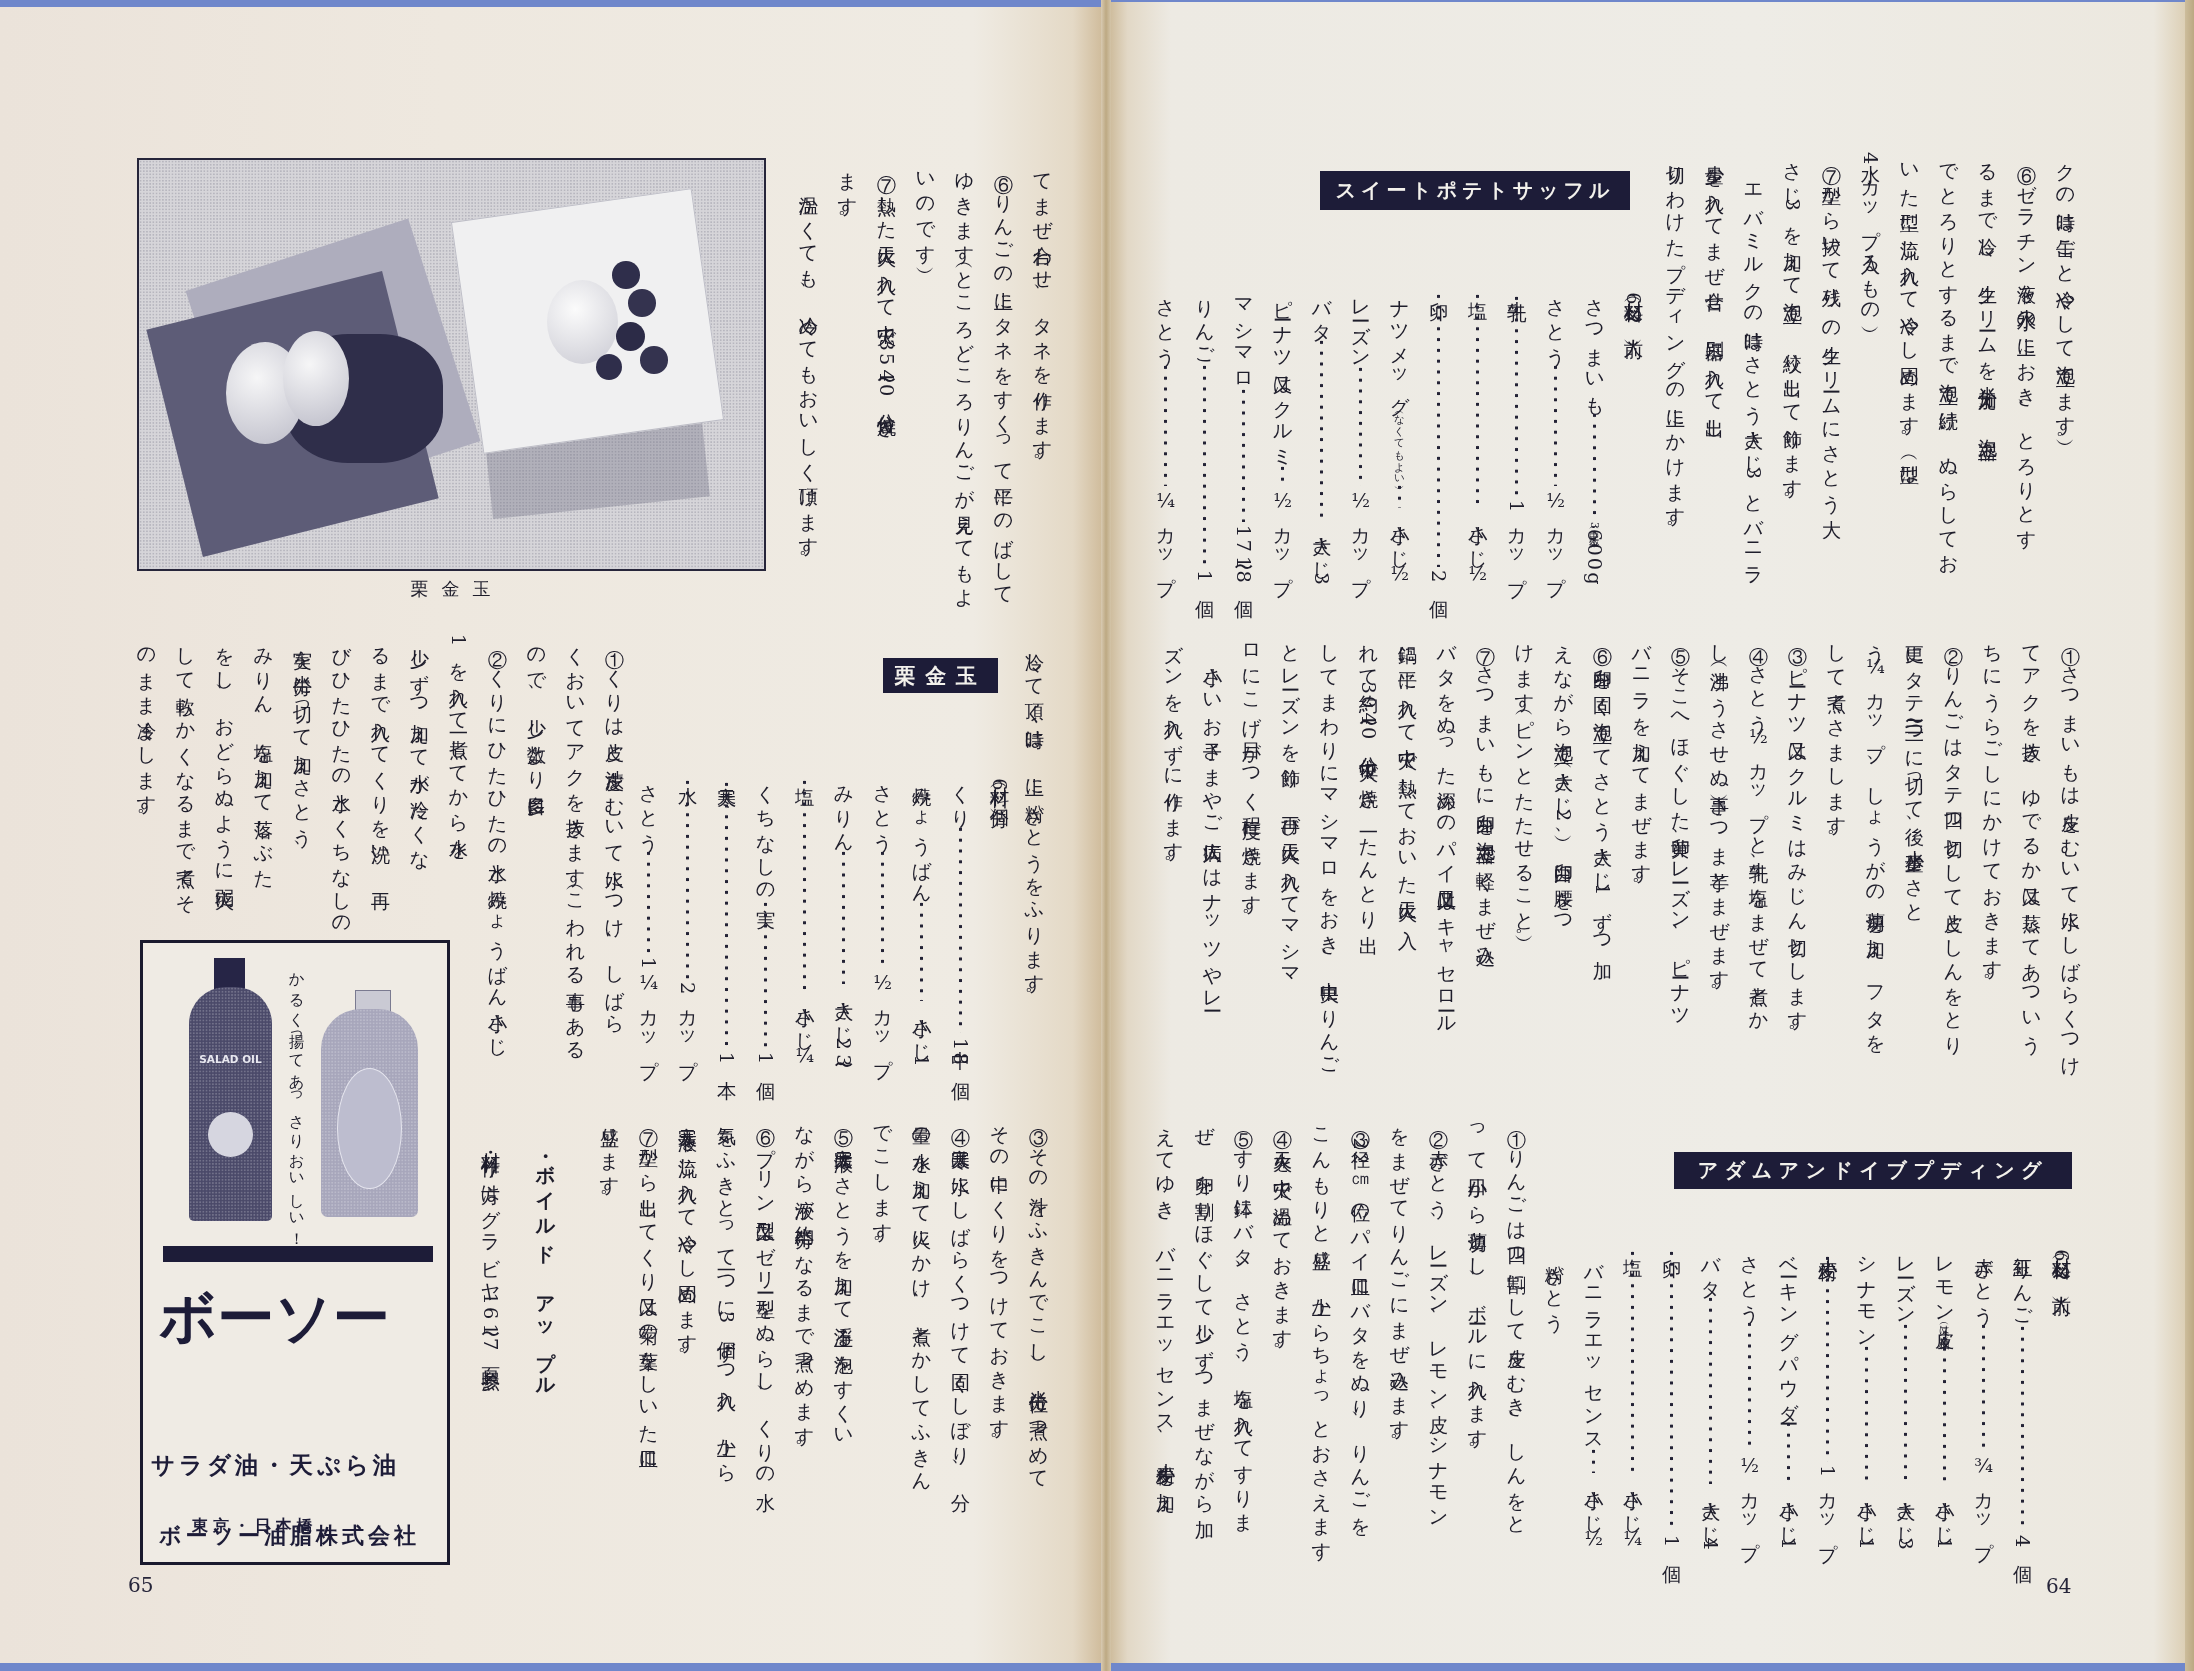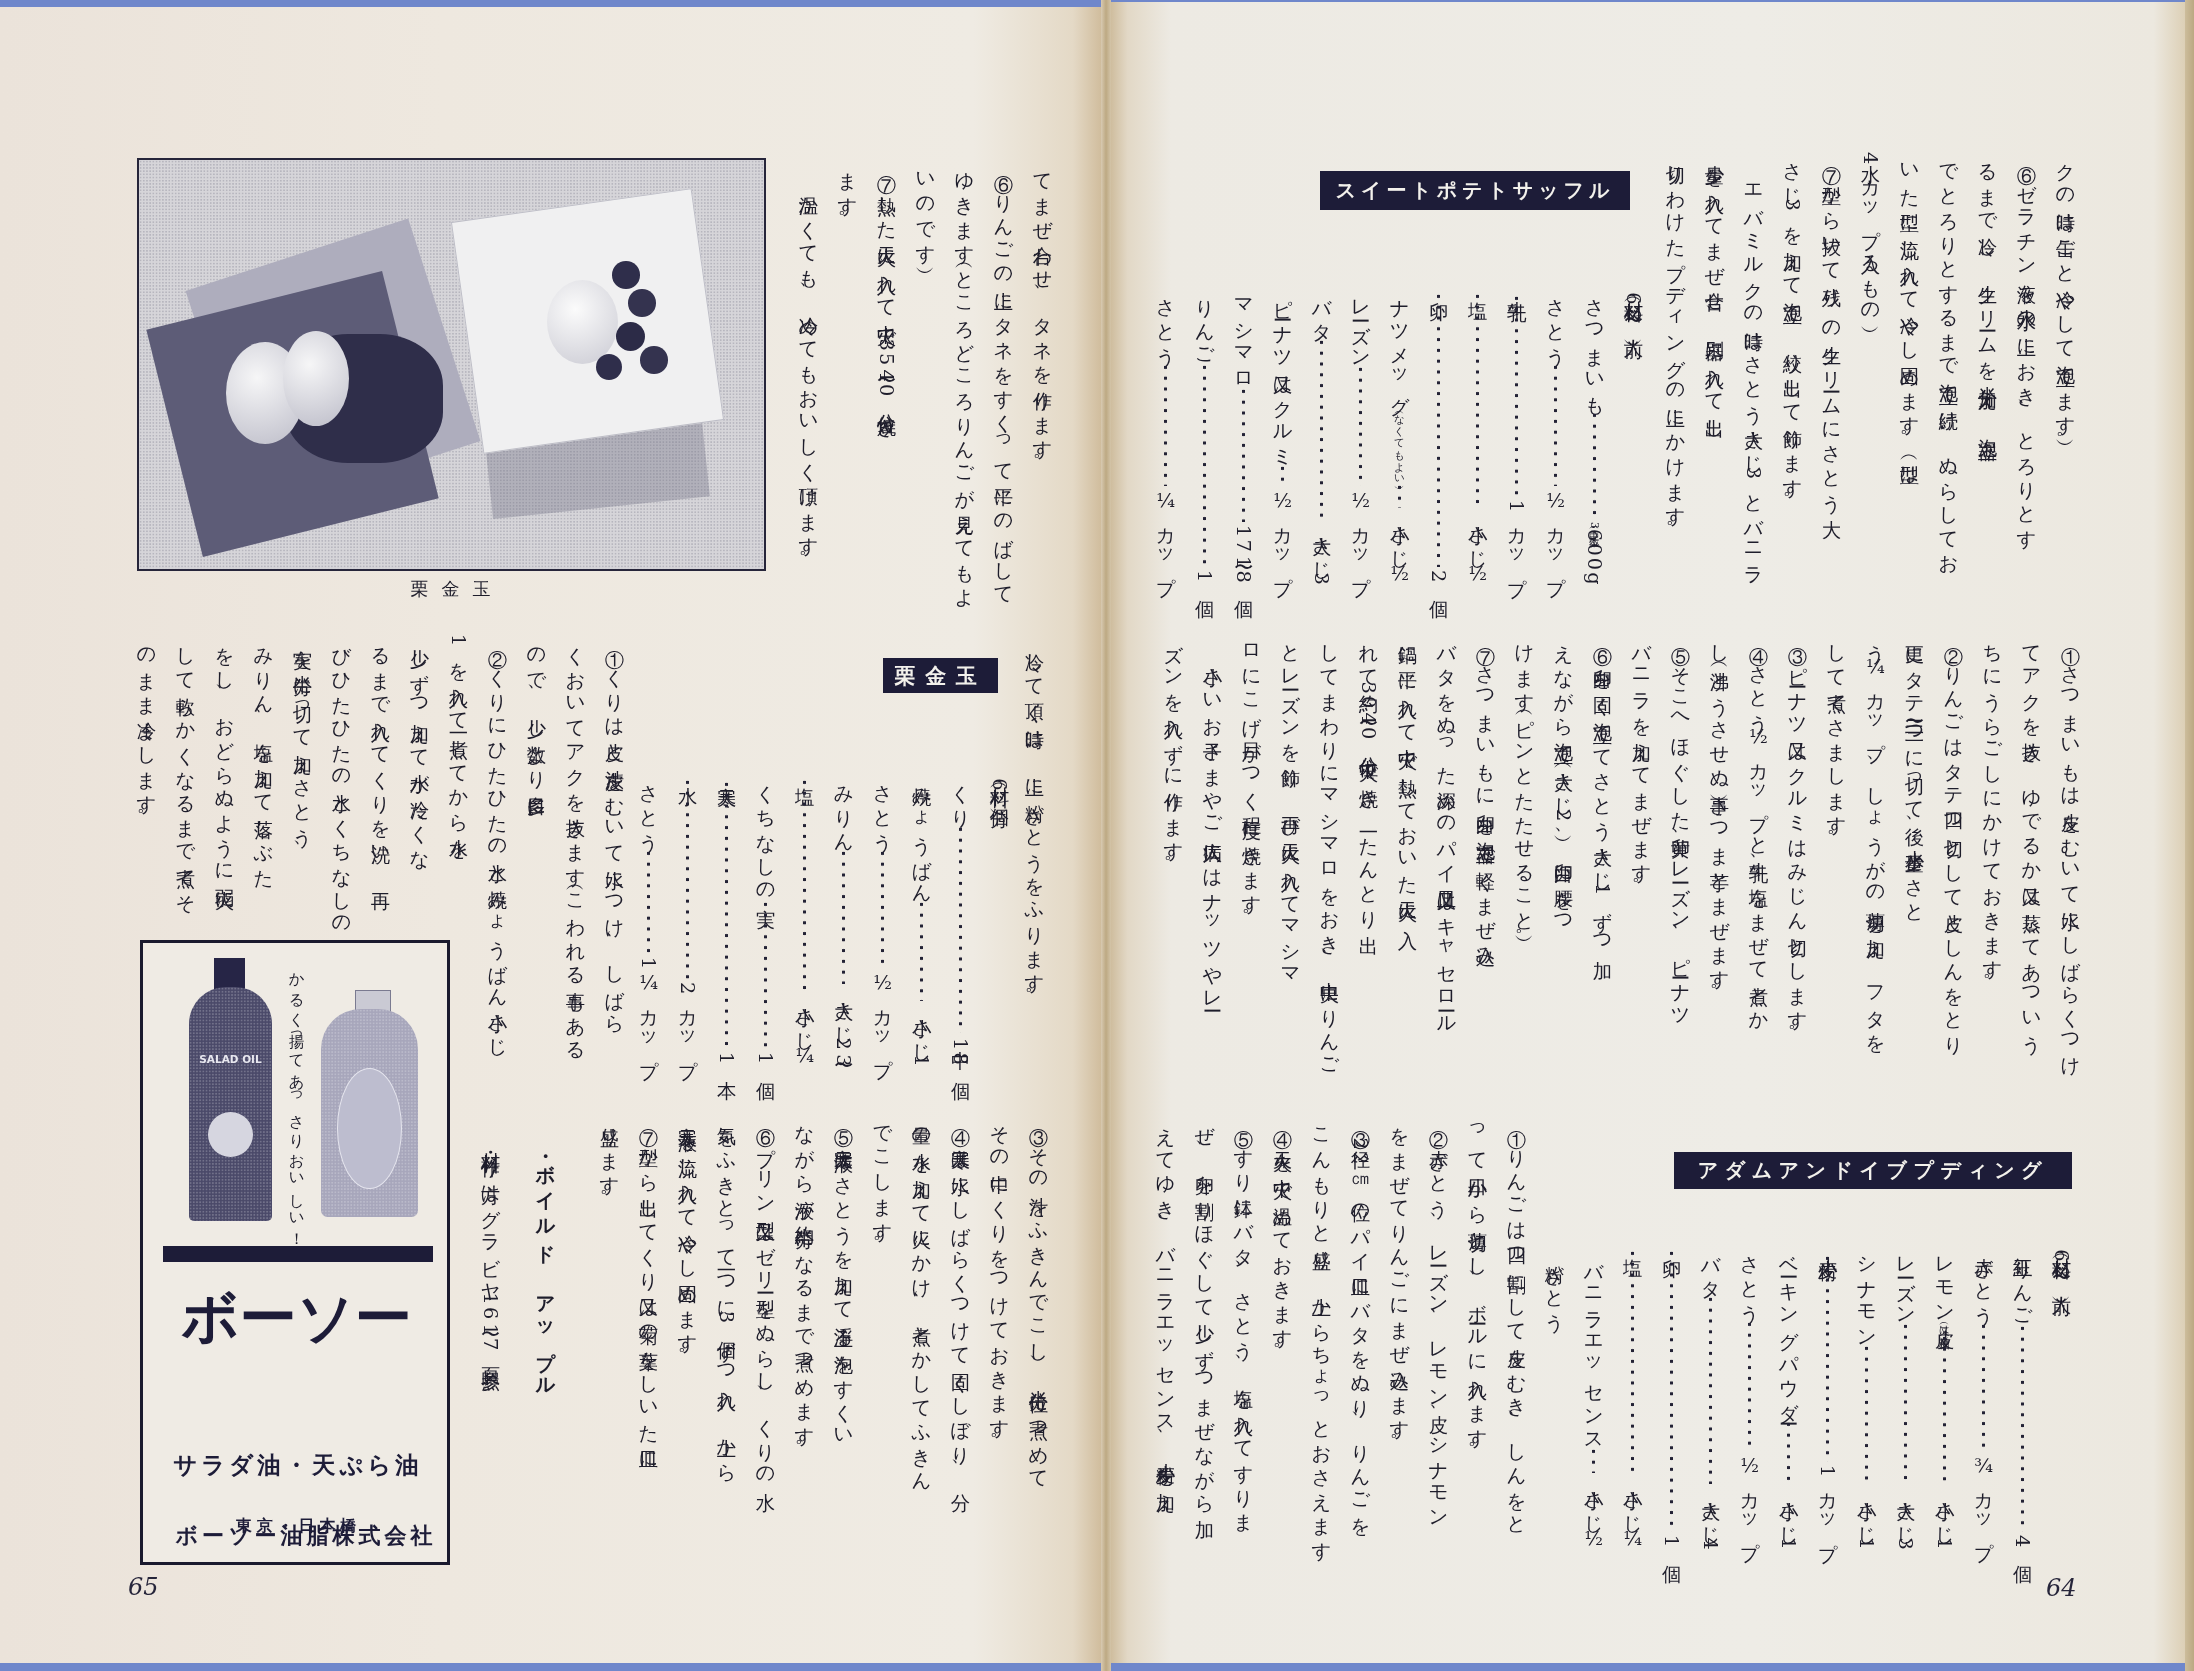--- a/index.html
+++ b/index.html
@@ -12,26 +12,26 @@
 .spine{position:absolute;left:1101px;top:0;width:9.7px;height:1672px;background:linear-gradient(90deg,#d8cab2,#bda983,#d3c4a8)}
 .vblock{position:absolute;writing-mode:vertical-rl;font-size:19.4px;letter-spacing:2.1px;line-height:39px}
 .col{white-space:nowrap;line-height:39px}
 .col.indent{padding-top:21.5px}
 .inglist{position:absolute;writing-mode:vertical-rl;font-size:19.4px;letter-spacing:2.1px}
 .ing{display:flex;width:39px;height:100%;align-items:center;white-space:nowrap}
 .ing span{line-height:1}
 .leader{flex:1 1 auto;align-self:stretch;margin:3.2px 0;background-image:radial-gradient(circle at center,#232235 1.5px,transparent 2px);background-size:100% 10.8px;background-repeat:repeat-y}
 .note{font-size:10.5px;letter-spacing:0}
 .label{position:absolute;background:#1d1c38;color:#f3f1ec;font-family:"DejaVu Sans",sans-serif;font-weight:bold;display:flex;align-items:center;justify-content:center;white-space:nowrap}
-.pnum{position:absolute;font-style:italic;font-size:24px;color:#26253a}
+.pnum{position:absolute;font-size:20px;color:#26253a}
 .caption{position:absolute;font-size:18px;letter-spacing:13px;text-align:center}
 .photo{position:absolute;border:2.4px solid #26253a;overflow:hidden;background-color:#d6d5d9;background-image:radial-gradient(rgba(40,40,70,.18) 0.8px,transparent 1.2px);background-size:3.2px 3.2px}
 .photo div{position:absolute}
 .ad{position:absolute;border:3.2px solid #1a1a2e;background:#efebe4}
-.ad .t{position:absolute;font-family:"DejaVu Sans",sans-serif;font-weight:bold;color:#1d1c38;white-space:nowrap;text-align:center}
+.ad .t{position:absolute;font-family:"DejaVu Sans",sans-serif;font-weight:bold;color:#1d1c38;white-space:nowrap;}
 .halftone{background-image:radial-gradient(rgba(255,255,255,.22) 0.8px,transparent 1.3px);background-size:3.2px 3.2px}
 </style>
 </head>
 <body>
 
 <div class="page-l"></div>
 <div class="page-r"></div>
 <div class="spine"></div>
 <div class="edge-r"></div>
 

